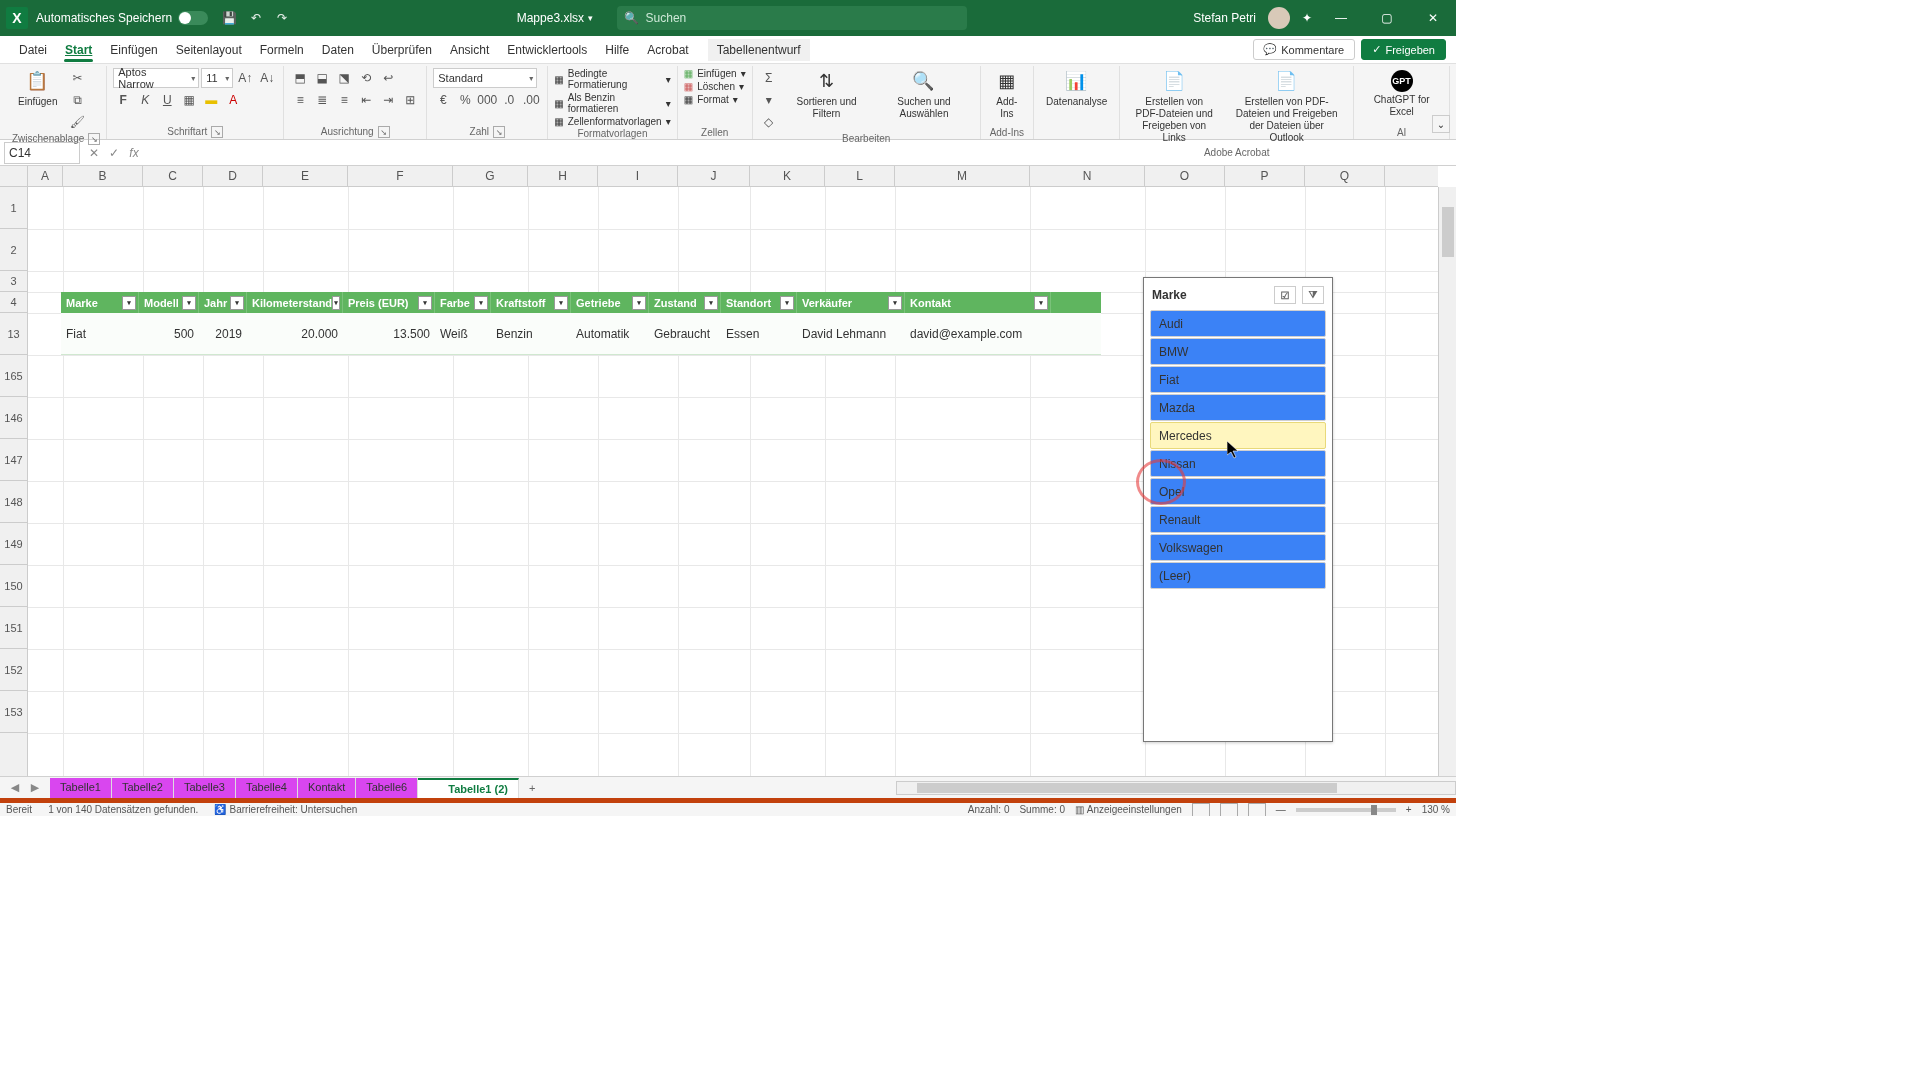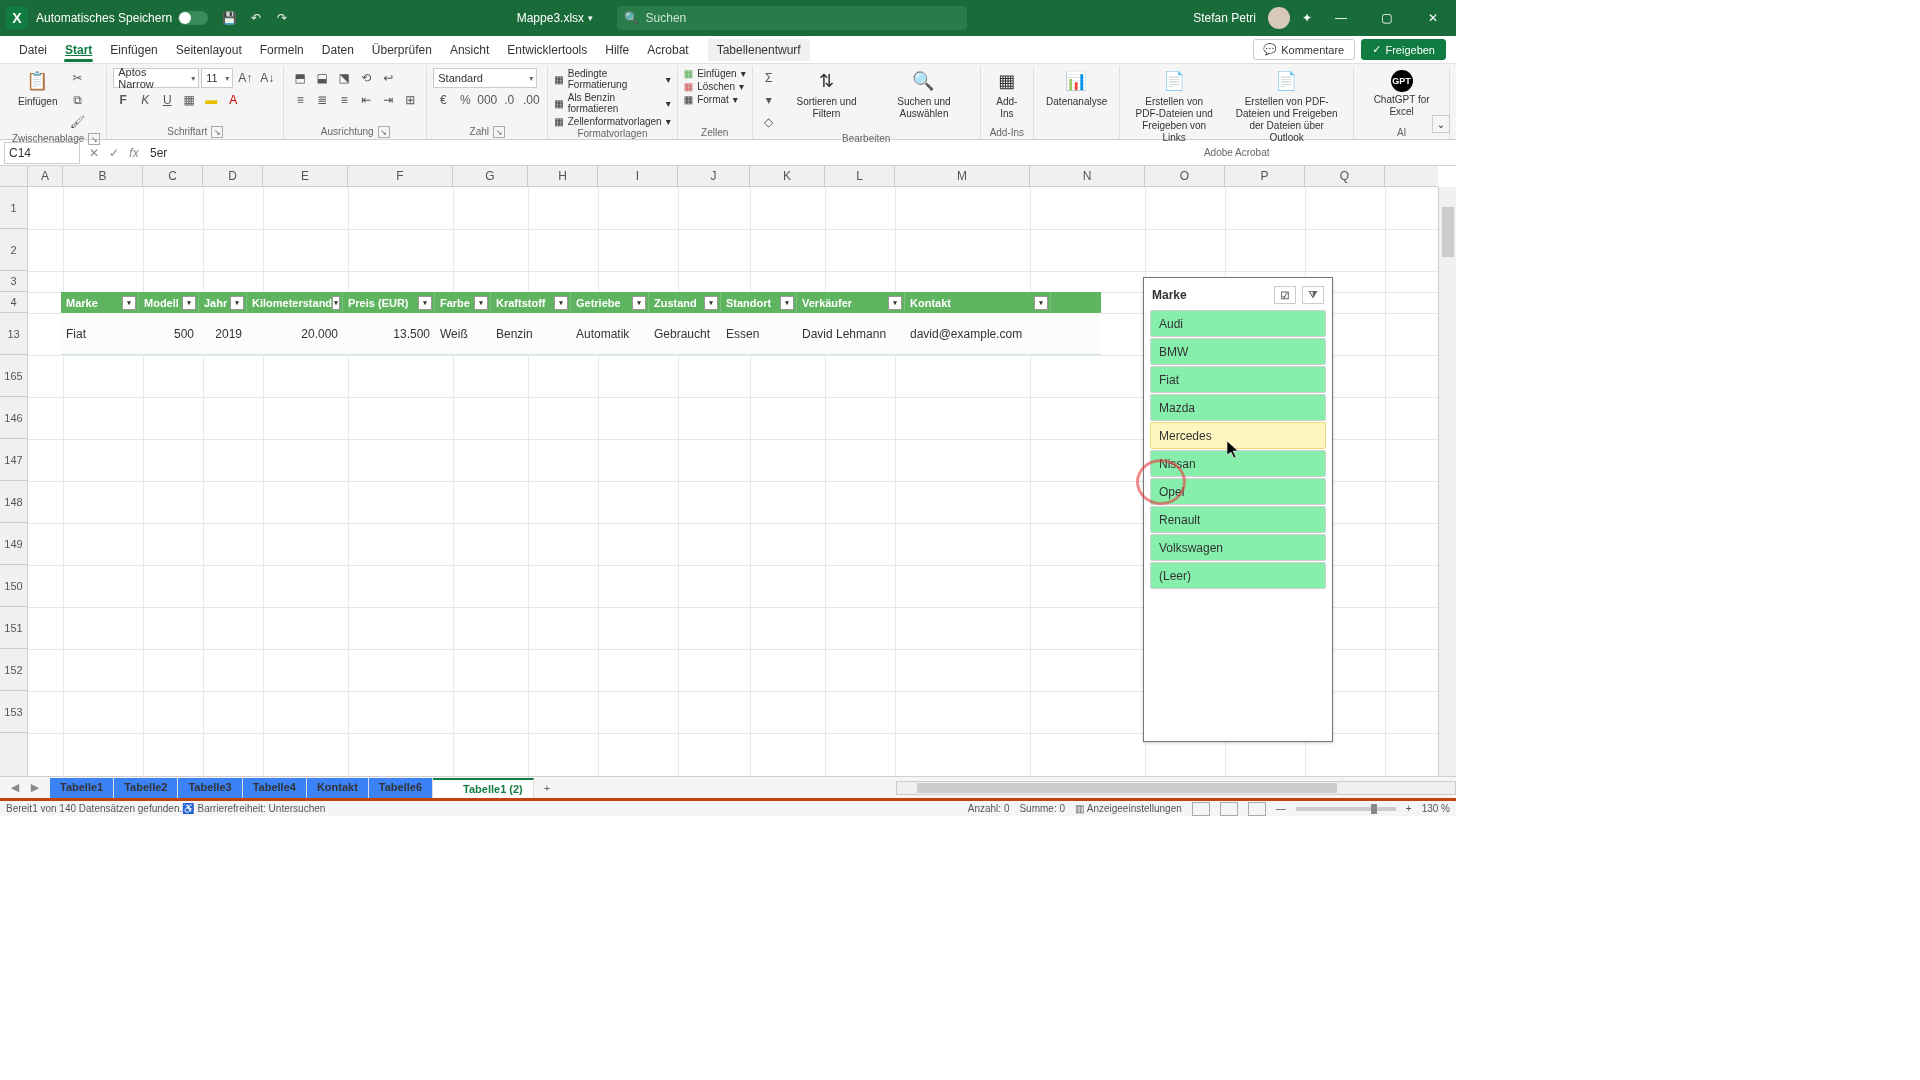--- a/index.html
+++ b/index.html
@@ -69,40 +69,40 @@
 .th { display:flex; align-items:center; justify-content:space-between; padding:0 2px 0 5px; border-right:1px solid #7ac27a; position:relative; }
 .filter-btn { width:14px; height:14px; background:#fff; border:1px solid #999; font-size:7px; color:#333; display:flex; align-items:center; justify-content:center; cursor:pointer; }
 .tbl-row { height:42px; display:flex; font-size:12px; background:#fafdfa; border-bottom:1px solid #d0e8d0; }
 .td { display:flex; align-items:center; padding:0 5px; overflow:hidden; white-space:nowrap; }
 
 
 .slicer { position:absolute; top:90px; right:105px; width:190px; height:465px; background:#fff; border:1.5px solid #777; padding:8px 6px; box-shadow:0 1px 3px rgba(0,0,0,0.2); }
 .slicer-head { display:flex; align-items:center; justify-content:space-between; margin-bottom:6px; font-size:12px; font-weight:600; padding:0 2px; }
 .slicer-icons { display:flex; gap:6px; }
 .slicer-iconbtn { width:22px; height:18px; border:1px solid #ccc; display:flex; align-items:center; justify-content:center; cursor:pointer; font-size:10px; color:#666; }
-.slicer-item { height:27px; margin:1px 0; border:1px solid #d0d0d0; border-radius:2px; padding:0 8px; font-size:12px; display:flex; align-items:center; cursor:pointer; background:#86efac; }
+.slicer-item { height:27px; margin:1px 0; border:1px solid #d0d0d0; border-radius:2px; padding:0 8px; font-size:12px; display:flex; align-items:center; cursor:pointer; background:#3b82f6; }
 .slicer-item.hover { background:#fff6bf; border-color:#e8d97a; }
 .red-circle { position:absolute; top:181px; left:-8px; width:50px; height:46px; border:3px solid rgba(230,60,60,0.6); border-radius:50%; pointer-events:none; }
 
 
 .cursor { position:absolute; width:16px; height:20px; pointer-events:none; }
 .cursor svg { width:100%; height:100%; }
 
 
 .sheetbar { position:absolute; bottom:18px; left:0; right:0; height:22px; background:#f5f5f5; border-top:1px solid #d0d0d0; display:flex; align-items:center; font-size:11px; }
 .sb-nav { display:flex; gap:2px; padding:0 6px; }
 .sb-nav-btn { width:18px; height:18px; display:flex; align-items:center; justify-content:center; color:#888; cursor:pointer; }
-.sheet-tab { padding:3px 10px; border-right:1px solid #ddd; cursor:pointer; background:#3b82f6;font-weight:bold; }
+.sheet-tab { padding:3px 10px; border-right:1px solid #ddd; cursor:pointer; background:#d946ef; }
 .sheet-tab.active { background:#fff; color:#107c41; border-top:2px solid #107c41; font-weight:600;padding-left:30px; }
 .sheet-add { padding:3px 10px; cursor:pointer; color:#666; }
 .hscroll { margin-left:auto; width:560px; height:14px; background:#f0f0f0; border:1px solid #ccc; display:flex; align-items:center; }
 .hscroll-thumb { width:420px; height:10px; background:#ccc; margin-left:20px; }
 
 
-.statusbar { position:absolute; bottom:0; left:0; right:0; height:18px; background:#f5f5f5; border-top:3px solid #c2410c; display:flex; align-items:center; font-size:10px; padding:0 6px; color:#555; }
+.statusbar { position:absolute; bottom:0; left:0; right:0; height:18px; background:#f5f5f5; border-top:5px solid #c2410c; display:flex; align-items:center; font-size:10px; padding:0 6px; gap:16px; color:#555; }
 .status-right { margin-left:auto; display:flex; align-items:center; gap:10px; }
 .view-btn { width:18px; height:14px; border:1px solid #aaa; cursor:pointer; }
 .zoom-slider { width:100px; height:4px; background:#ccc; position:relative; }
 .zoom-slider::after { content:""; width:6px; height:10px; background:#888; position:absolute; top:-3px; left:75px; }
 
 .vscroll { position:absolute; top:187px; right:0; width:18px; bottom:40px; background:#f0f0f0; border-left:1px solid #ccc; }
 .vscroll-thumb { width:12px; height:50px; background:#ccc; margin:20px auto 0; }
 </style>
 </head>
 <body>
@@ -362,21 +362,20 @@
 
 <div class="formulabar">
   <div class="namebox">
       <span>C14</span>
     </div>
   <div class="fb-btn">✕</div>
   <div class="fb-btn">✓</div>
   <div class="fb-btn">
       <i>fx</i>
     </div>
-  <div class="fx-input"><span>5er</span></div>
 </div>
 
 <div class="gridwrap">
   <div class="corner"></div>
   <div class="colhdrs" id="colhdrs">
       <div class="colhdr" style="width: 35px;">A</div>
       <div class="colhdr" style="width: 80px;">B</div>
       <div class="colhdr" style="width: 60px;">C</div>
       <div class="colhdr" style="width: 60px;">D</div>
       <div class="colhdr" style="width: 85px;">E</div>

